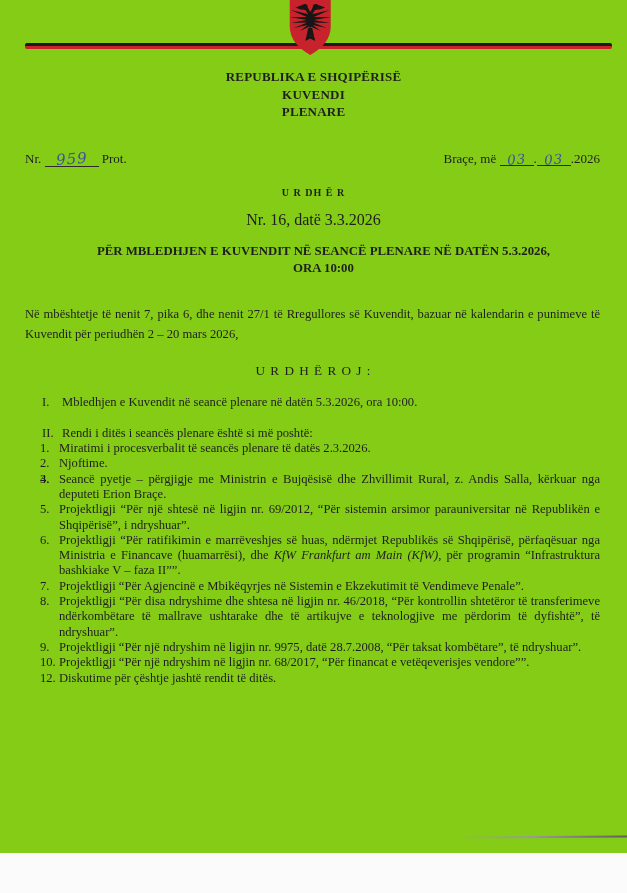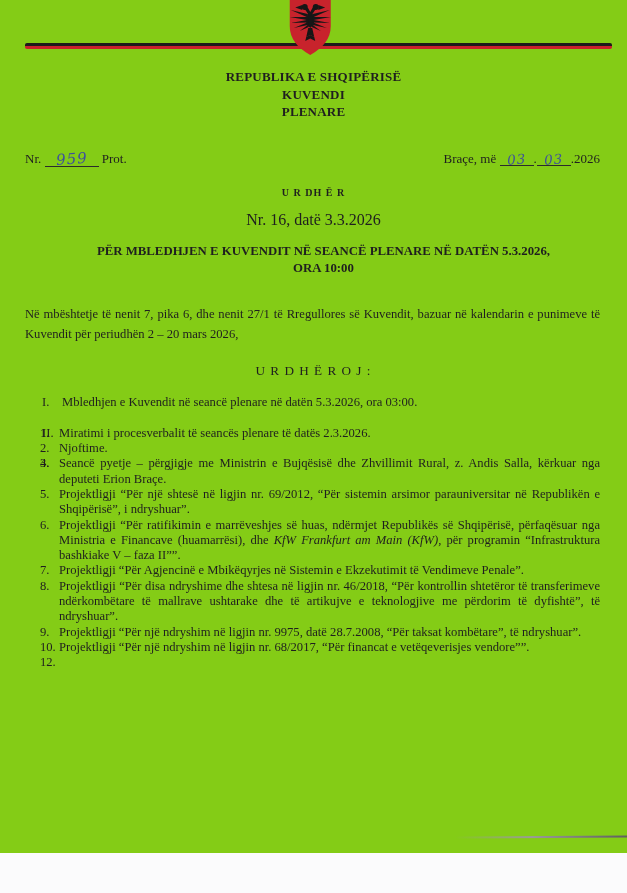--- a/index.html
+++ b/index.html
@@ -143,24 +143,25 @@
     <div>PËR MBLEDHJEN E KUVENDIT NË SEANCË PLENARE NË DATËN 5.3.2026,</div>
     <div>ORA 10:00</div>
   </div>
 
   <div class="preamble">Në mbështetje të nenit 7, pika 6, dhe nenit 27/1 të Rregullores së Kuvendit, bazuar në kalendarin e punimeve të Kuvendit për periudhën 2 – 20 mars 2026,</div>
 
   <div class="decree-word">U R D H Ë R O J :</div>
 
   <div class="roman-point">
     <span class="rnum">I.</span>
-    <span>Mbledhjen e Kuvendit në seancë plenare në datën 5.3.2026, ora 03:00.</span>
+    <span>Mbledhjen e Kuvendit në seancë plenare në datën 5.3.2026, ora 10:00.</span>
   </div>
   <div class="roman-point">
     <span class="rnum">II.</span>
+    <span>Rendi i ditës i seancës plenare është si më poshtë:</span>
   </div>
 
   <div class="agenda">
     <div class="agenda-item">
       <span class="num">1.</span>
       <span>Miratimi i procesverbalit të seancës plenare të datës 2.3.2026.</span>
     </div>
     <div class="agenda-item">
       <span class="num">2.</span>
       <span>Njoftime.</span>
@@ -191,18 +192,19 @@
     <div class="agenda-item">
       <span class="num">9.</span>
       <span>Projektligji “Për një ndryshim në ligjin nr. 9975, datë 28.7.2008, “Për taksat kombëtare”, të ndryshuar”.</span>
     </div>
     <div class="agenda-item">
       <span class="num">10.</span>
       <span>Projektligji “Për një ndryshim në ligjin nr. 68/2017, “Për financat e vetëqeverisjes vendore””.</span>
     </div>
     <div class="agenda-item">
       <span class="num">12.</span>
+      <span>Diskutime për çështje jashtë rendit të ditës.</span>
     </div>
   </div>
 
   <div class="scan-artifact"></div>
 
 </div>
 
 </body></html>

